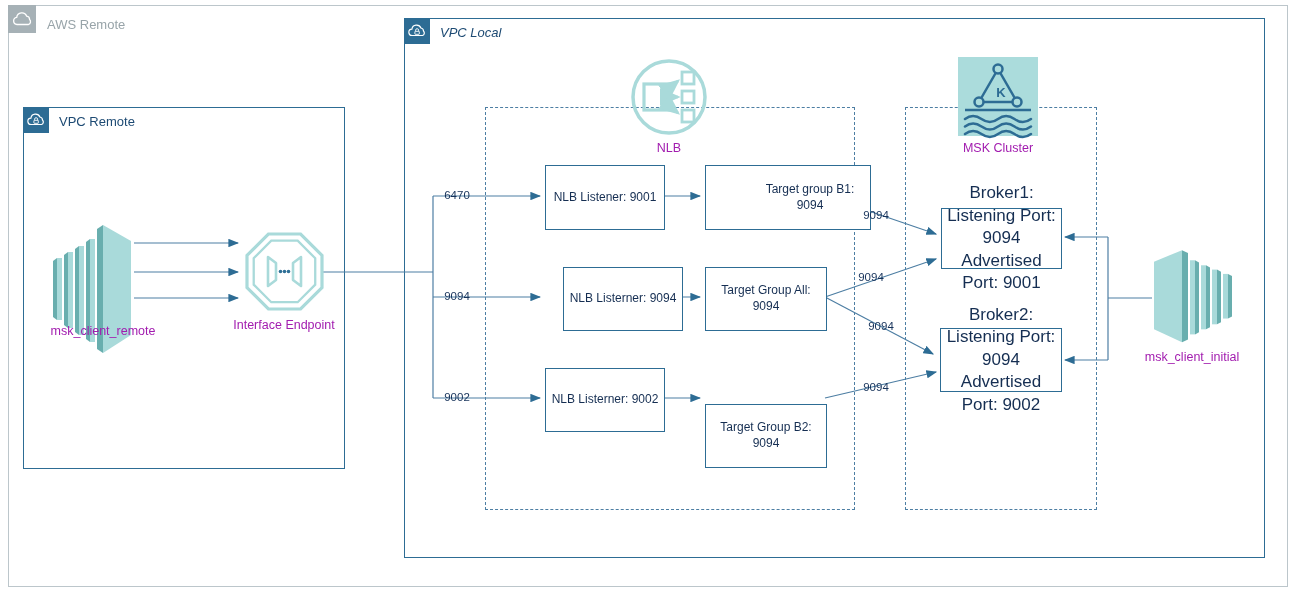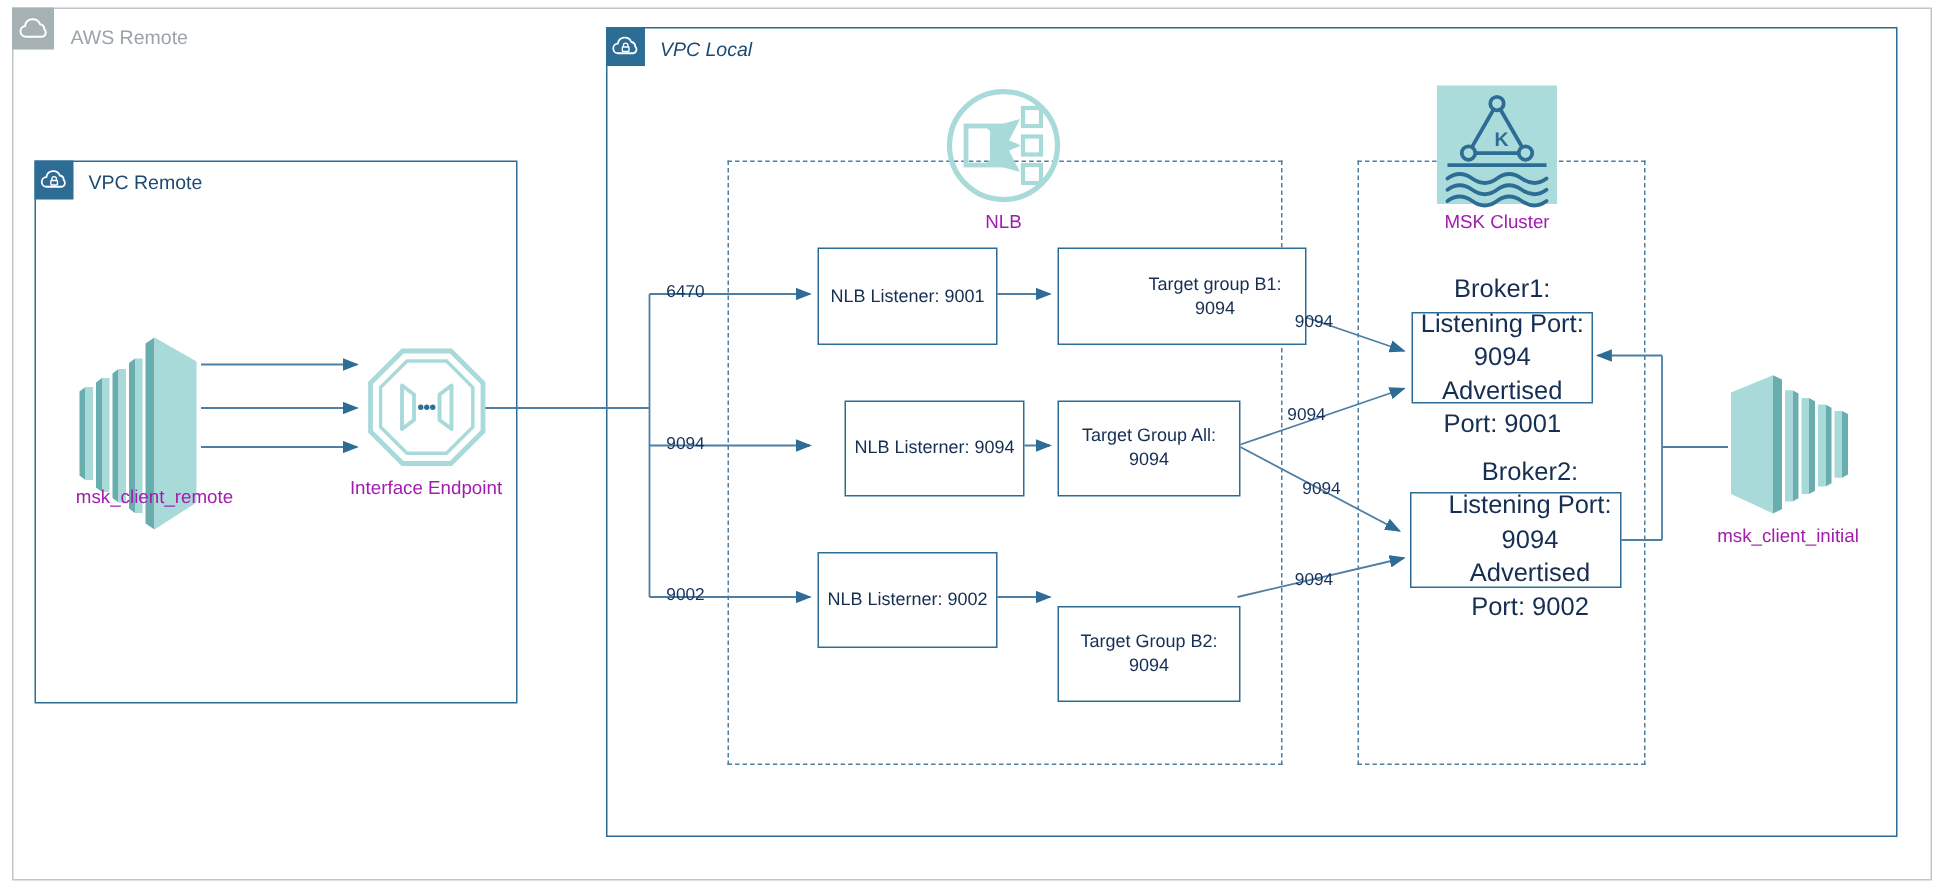--- a/index.html
+++ b/index.html
@@ -182,21 +182,21 @@
   </div>
   <div class="node-box" style="left:705px;top:365px;width:120px;height:62px;margin-top:39px;">
     <span>Target Group B2:</span>
     <span>9094</span>
   </div>
   <div class="node-box small-text" style="left:941px;top:208px;width:119px;height:59px;">
     <span>Broker1:</span>
     <span>Listening Port: 9094</span>
     <span>Advertised Port: 9001</span>
   </div>
-  <div class="node-box small-text" style="left:940px;top:328px;width:120px;height:62px;padding-left:19px;">
+  <div class="node-box small-text" style="left:940px;top:328px;width:120px;height:62px;">
     <span>Broker2:</span>
     <span>Listening Port: 9094</span>
     <span>Advertised Port: 9002</span>
   </div>
 
   <span class="edge-label" style="left:457px;top:195px;">6470</span>
   <span class="edge-label" style="left:457px;top:296px;">9094</span>
   <span class="edge-label" style="left:457px;top:397px;">9002</span>
   <span class="edge-label" style="left:876px;top:215px;">9094</span>
   <span class="edge-label" style="left:871px;top:277px;">9094</span>

